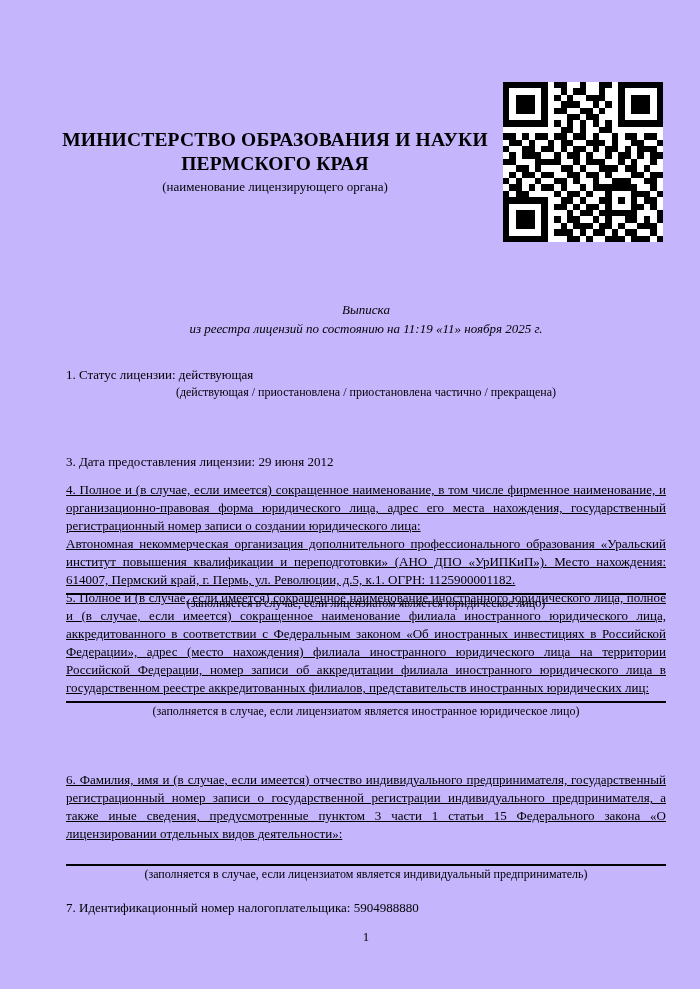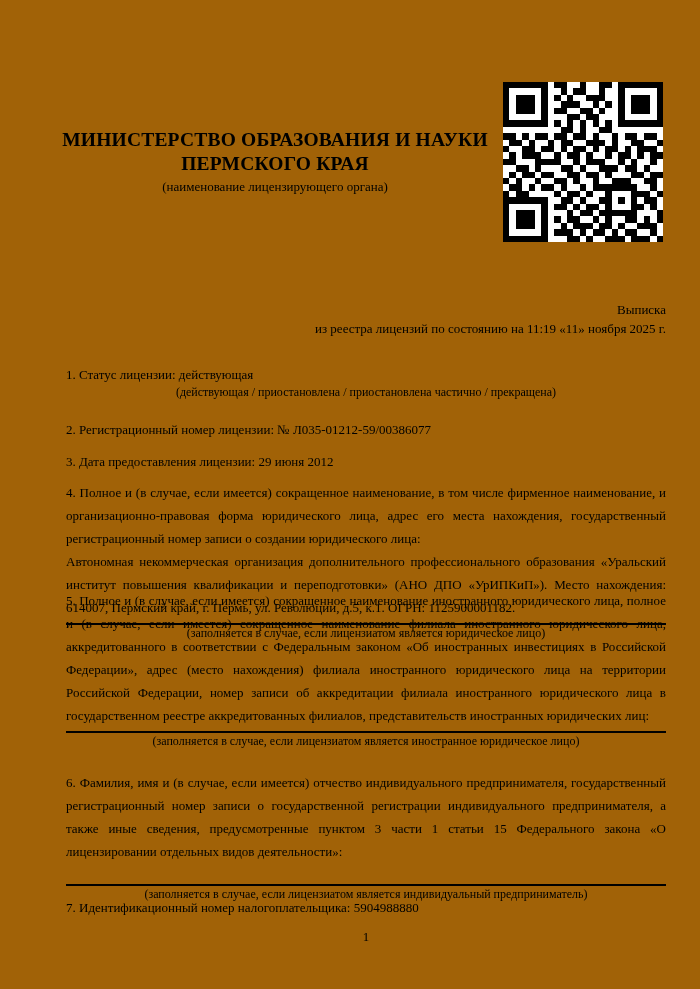--- a/index.html
+++ b/index.html
@@ -1,19 +1,19 @@
 <!DOCTYPE html>
 <html lang="ru"><head>
 <meta charset="utf-8">
 <style>
   html,body { margin:0; padding:0; background:#ffffff; }
   .page {
     position:relative;
     width:700px; height:989px;
-    background:#a16207;
+    background:#c4b5fd;
     color:#000;
     font-family:"Liberation Serif","DejaVu Serif",serif;
     overflow:hidden;
   }
   
   .header {
     position:absolute; left:58px; top:128px; width:434px;
     text-align:center;
   }
   .ministry { font-weight:bold; font-size:19.5px; line-height:24px; letter-spacing:0.2px; }
@@ -25,25 +25,25 @@
     display:grid;
     grid-template-columns:repeat(25,1fr);
     grid-template-rows:repeat(25,1fr);
     background:#fff;
   }
   .qr span { display:block; }
   .qr span.b { background:#000; }
   
   .title-block {
     position:absolute; left:66px; top:300px; width:600px;
-    text-align:right; font-size:13px; line-height:19px;
+    text-align:center; font-size:13px; line-height:19px;font-style:italic;
   }
   
   .item { position:absolute; left:66px; width:600px; font-size:13px; }
-  .item p { margin:0; text-align:justify; line-height:23px; }
+  .item p { margin:0; text-align:justify; line-height:18px;text-decoration:underline; }
   .line { line-height:19px; }
   .caption { font-size:12px; line-height:14px; text-align:center; margin-top:1px; }
   .rule { height:0; border-top:2px solid #000; margin-top:4px; }
   .blank-line { height:17px; }
   .i1 { top:365px; }
   .i2 { top:420px; }
   .i3 { top:452px; }
   .i4 { top:481px; }
   .i5 { top:589px; }
   .i6 { top:771px; }
@@ -695,23 +695,20 @@
   <div class="title-block">
     <div>Выписка</div>
     <div>из реестра лицензий по состоянию на 11:19 «11» ноября 2025 г.</div>
   </div>
 
   <div class="item i1">
     <div class="line">1. Статус лицензии: действующая</div>
     <div class="caption">(действующая / приостановлена / приостановлена частично / прекращена)</div>
   </div>
 
-  <div class="item i2">
-    <div class="line">2. Регистрационный номер лицензии: № Л035-01212-59/00386077</div>
-  </div>
 
   <div class="item i3">
     <div class="line">3. Дата предоставления лицензии: 29 июня 2012</div>
   </div>
 
   <div class="item i4">
     <p>4. Полное и (в случае, если имеется) сокращенное наименование, в том числе фирменное наименование, и организационно-правовая форма юридического лица, адрес его места нахождения, государственный регистрационный номер записи о создании юридического лица:</p>
     <p>Автономная некоммерческая организация дополнительного профессионального образования «Уральский институт повышения квалификации и переподготовки» (АНО ДПО «УрИПКиП»). Место нахождения: 614007, Пермский край, г. Пермь, ул. Революции, д.5, к.1. ОГРН: 1125900001182.</p>
     <div class="rule"></div>
     <div class="caption">(заполняется в случае, если лицензиатом является юридическое лицо)</div>

